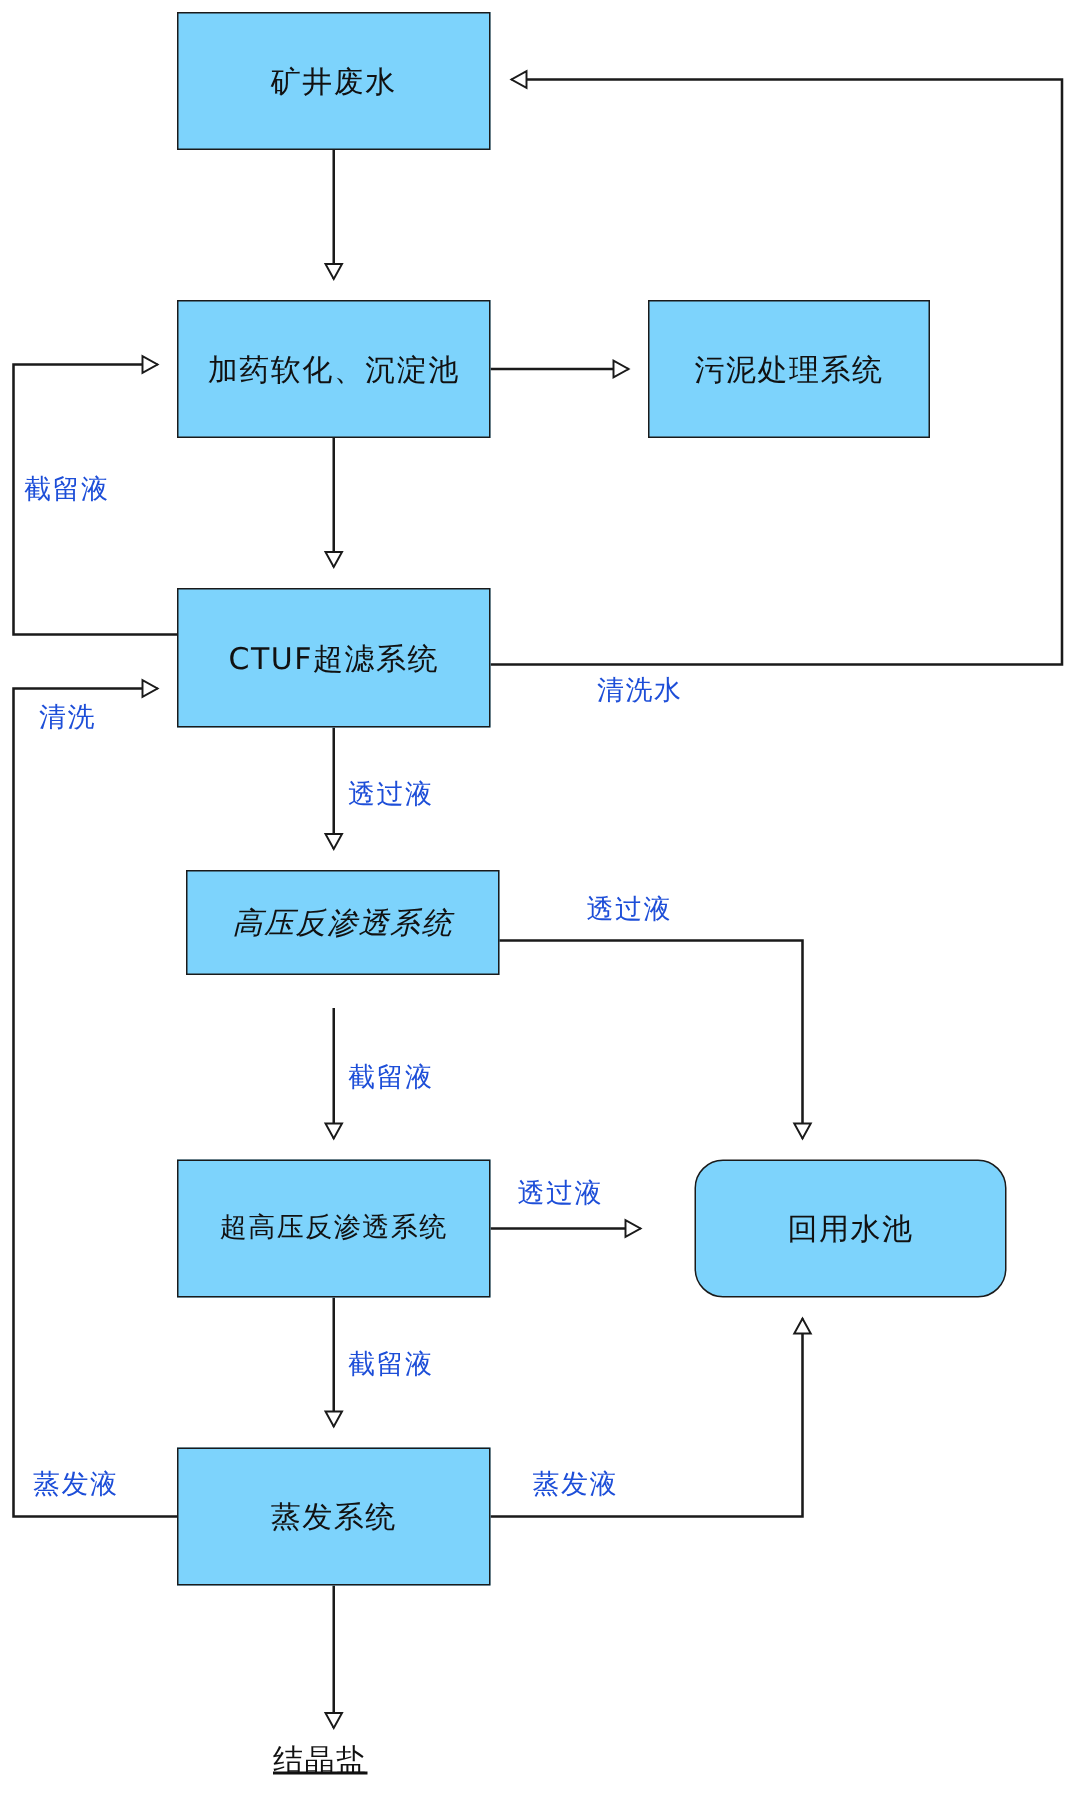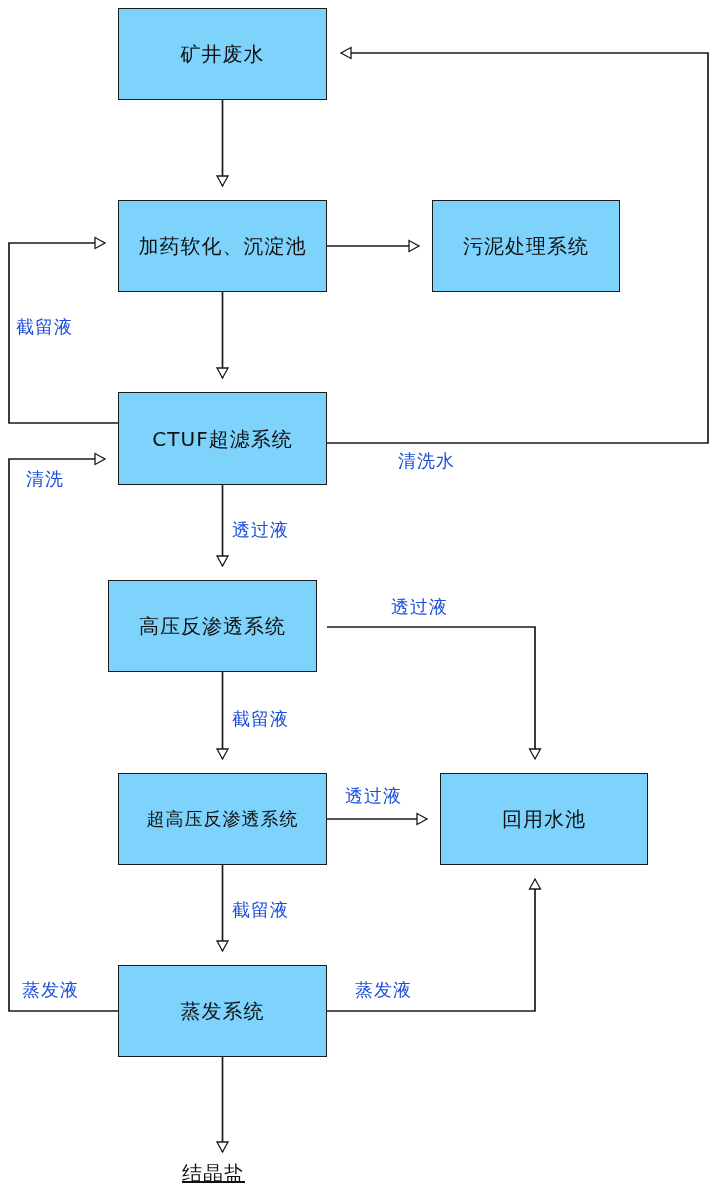--- a/index.html
+++ b/index.html
@@ -120,29 +120,29 @@
   </div>
 
   <div class="node-box" style="left:432px; top:200px; width:188px; height:92px;">
     <span class="node-label">污泥处理系统</span>
   </div>
 
   <div class="node-box" style="left:118px; top:392px; width:209px; height:93px;">
     <span class="node-label">CTUF超滤系统</span>
   </div>
 
-  <div class="node-box" style="left:108px; top:580px; width:209px; height:92px;">
+  <div class="node-box" style="left:124px; top:580px; width:209px; height:70px;font-style:italic;">
     <span class="node-label">高压反渗透系统</span>
   </div>
 
   <div class="node-box" style="left:118px; top:773px; width:209px; height:92px;">
     <span class="node-label" style="font-size:18px;">超高压反渗透系统</span>
   </div>
 
-  <div class="node-box" style="left:440px; top:773px; width:208px; height:92px;">
+  <div class="node-box" style="left:463px; top:773px; width:208px; height:92px;border-radius:19px;">
     <span class="node-label">回用水池</span>
   </div>
 
   <div class="node-box" style="left:118px; top:965px; width:209px; height:92px;justify-content:center;">
     <span class="node-label">蒸发系统</span>
   </div>
 
   <div class="terminal-label" style="left:182px; top:1163px;text-decoration:underline;">结晶盐</div>
 
   <div class="edge-label" style="left:16px; top:318px;">截留液</div>

